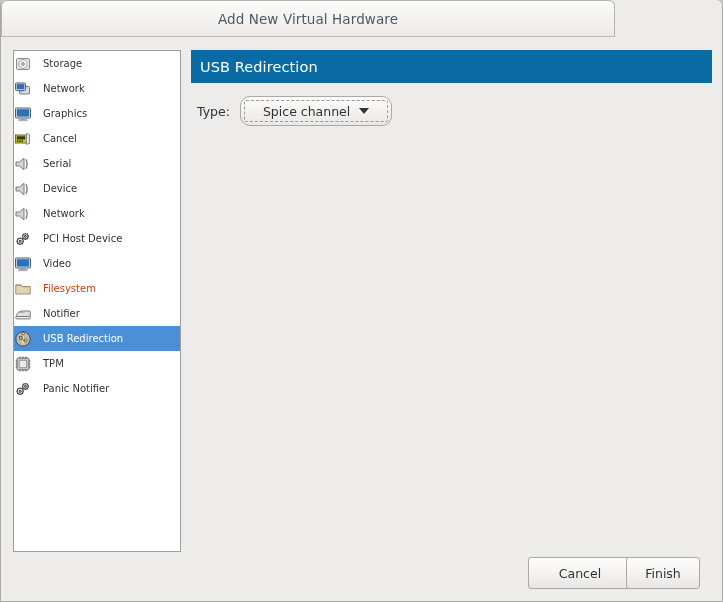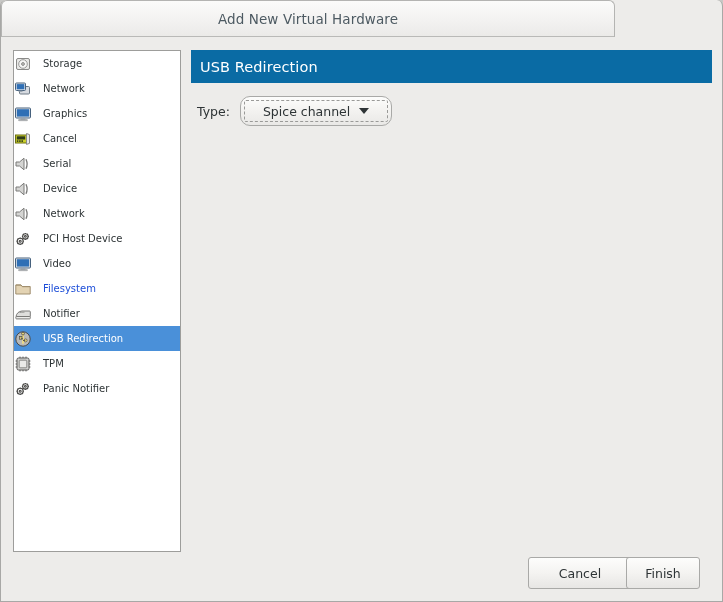--- a/index.html
+++ b/index.html
@@ -64,21 +64,21 @@
     box-sizing: border-box;
     font-size: 10px;
     color: #2e3436;
     cursor: default;
   }
   .hw-item.selected {
     background: #4a90d9;
     color: #ffffff;
   }
   .hw-item.disabled {
-    color: #1d4ed8;
+    color: #c2410c;
     text-align: center;
   }
   .hw-item .ico {
     width: 18px;
     height: 18px;
     margin-right: 11px;
     flex: 0 0 18px;
     position: relative;
   }
   .hw-item .lbl {

